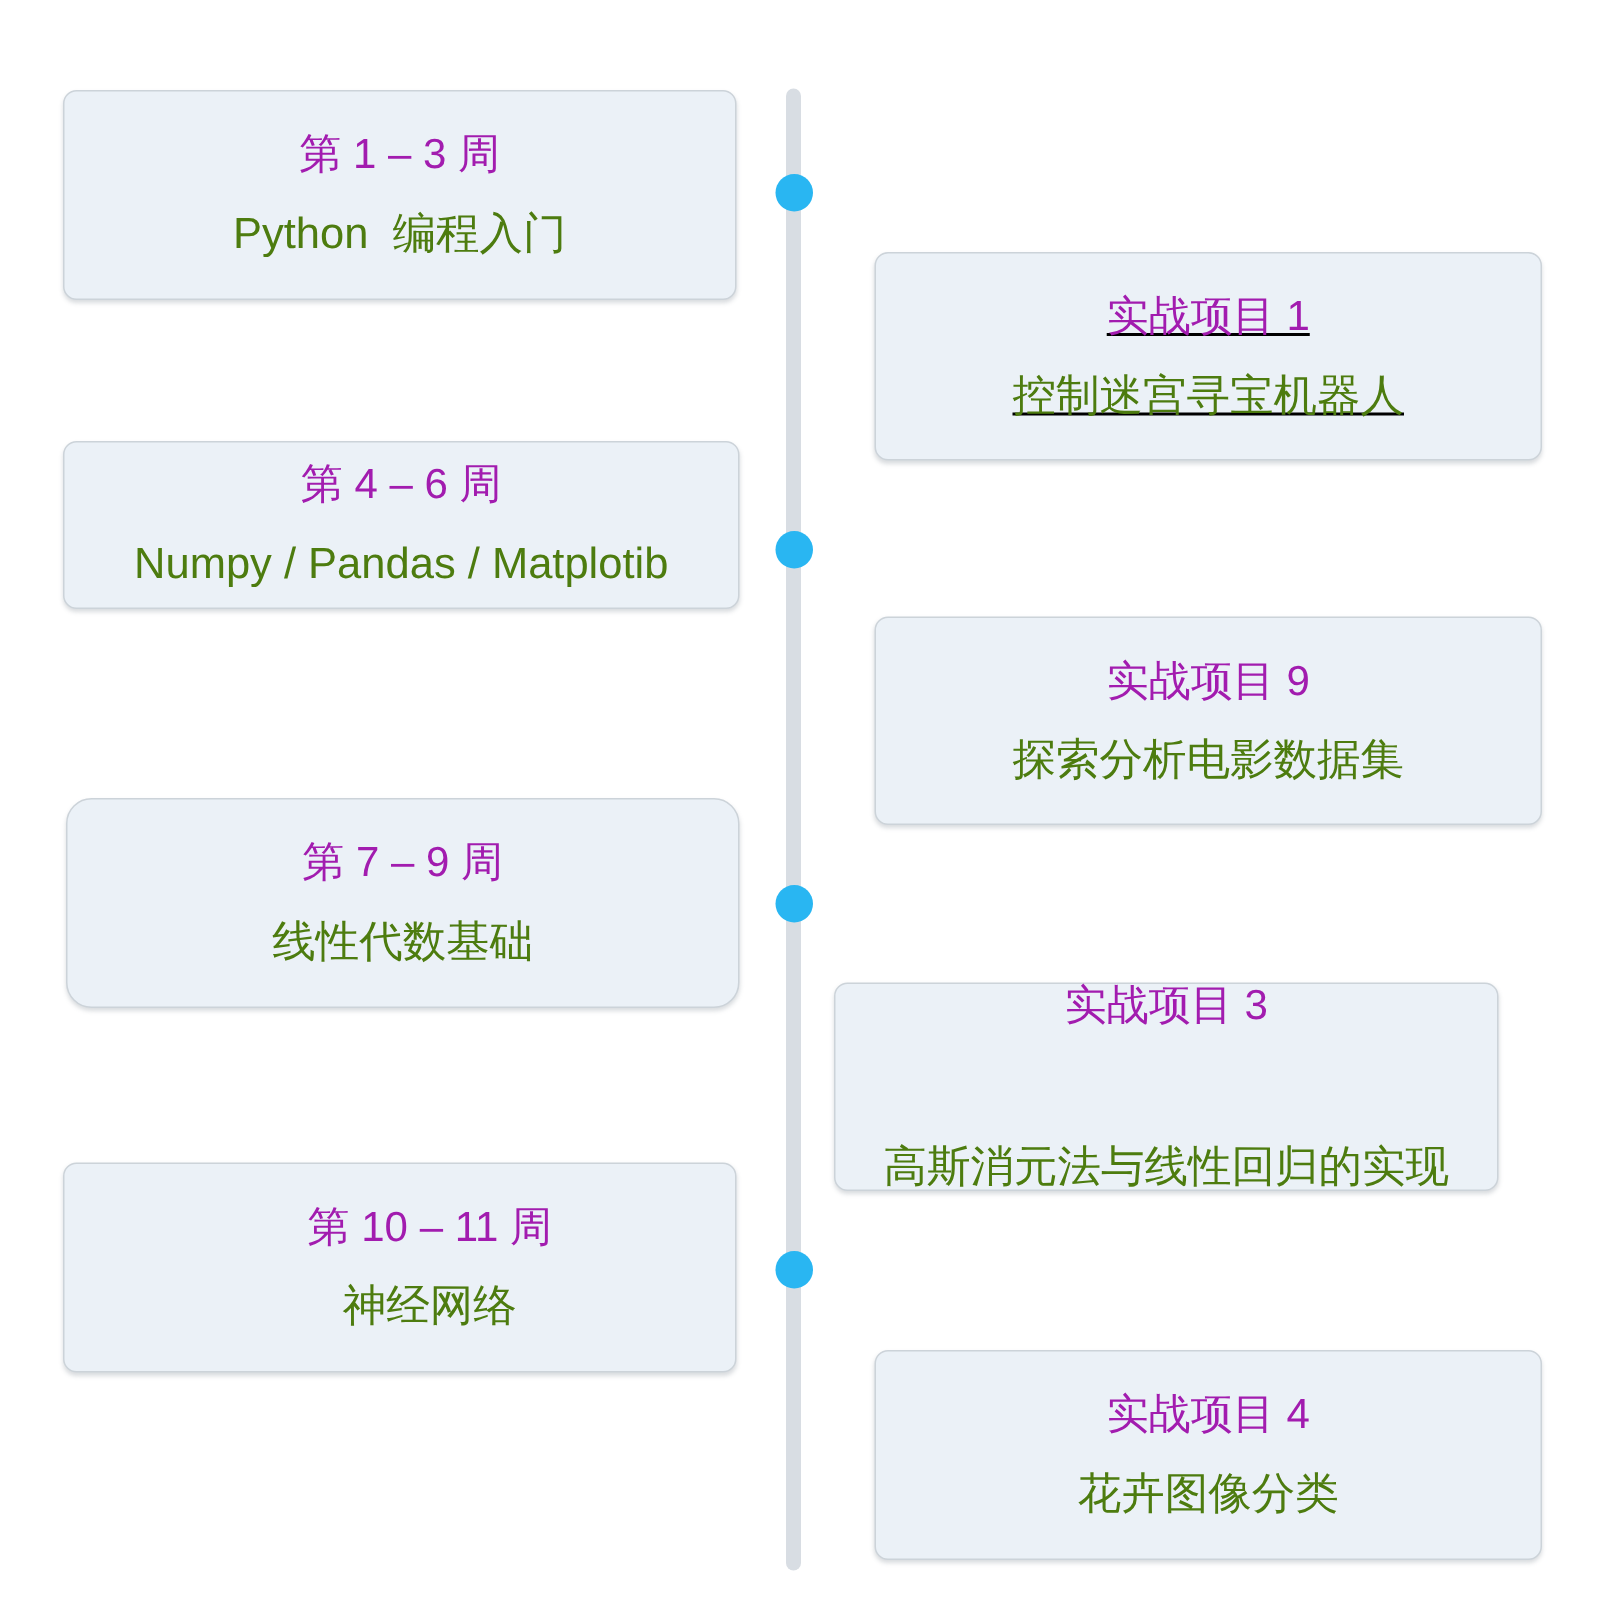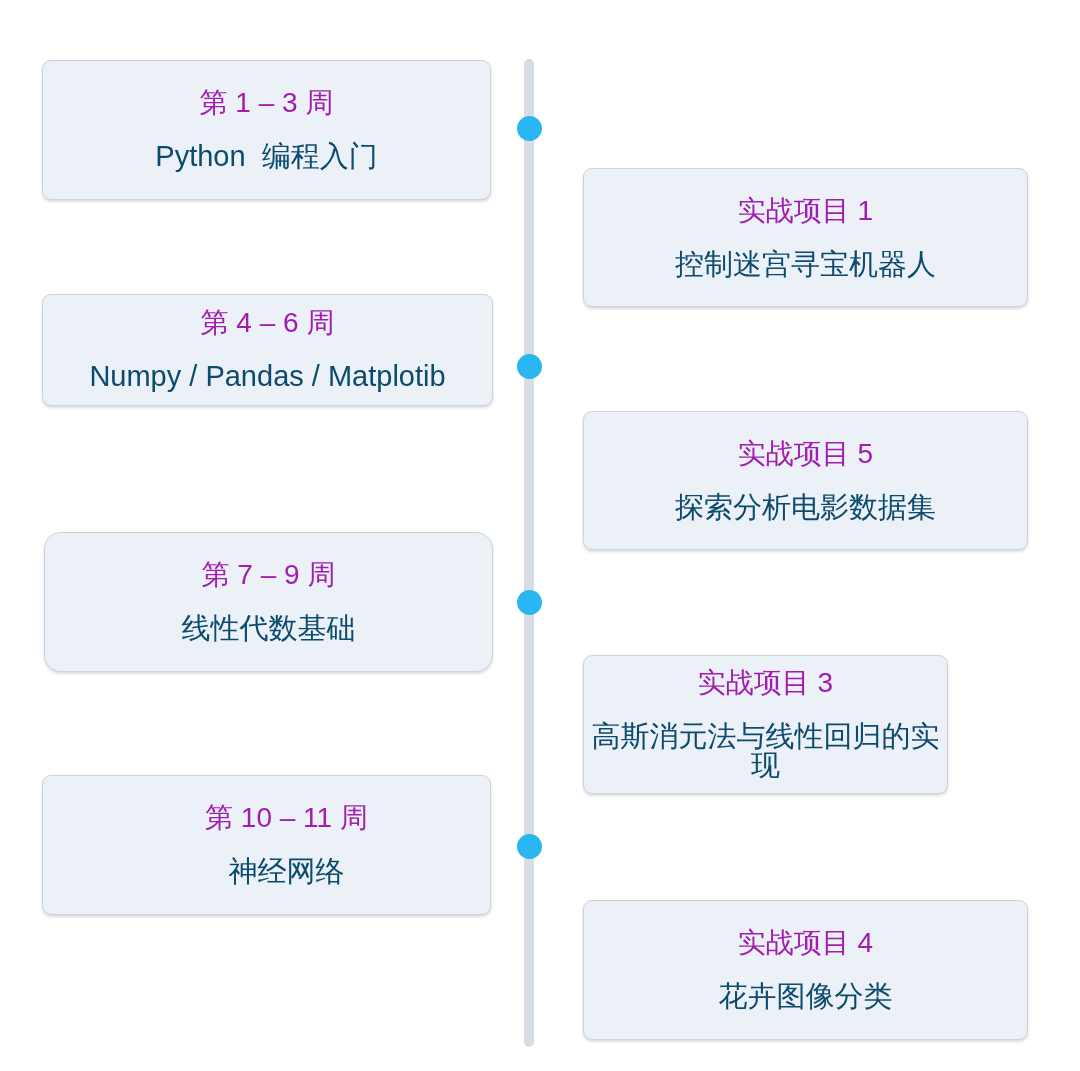--- a/index.html
+++ b/index.html
@@ -50,32 +50,32 @@
     text-align: center;
     box-sizing: border-box;
   }
   .card .heading {
     color: #a21caf;
     font-size: 28px;
     line-height: 1;
     white-space: pre-wrap;
   }
   .card .body-text {
-    color: #0c4a6e;
+    color: #4d7c0f;
     font-size: 29px;
     line-height: 1;
     white-space: pre-wrap;
   }
   .week-1 { left: 42px; top: 60px;  width: 449px; height: 140px; }
   .week-2 { left: 42px; top: 294px; width: 451px; height: 112px; }
   .week-3 { left: 44px; top: 532px; width: 449px; height: 140px; border-radius: 17px; }
   .week-4 { left: 42px; top: 775px; width: 449px; height: 140px; padding-left: 40px; }
-  .proj-1 { left: 583px; top: 168px; width: 445px; height: 139px; }
+  .proj-1 { left: 583px; top: 168px; width: 445px; height: 139px; text-decoration: underline; }
   .proj-2 { left: 583px; top: 411px; width: 445px; height: 139px; }
-  .proj-3 { left: 583px; top: 655px; width: 365px; height: 139px; }
+  .proj-3 { left: 556px; top: 655px; width: 443px; height: 139px; justify-content: space-between; }
   .proj-4 { left: 583px; top: 900px; width: 445px; height: 140px; }
 </style>
 </head>
 <body>
 
 <div class="canvas">
 
   <div class="timeline-line"></div>
   <div class="timeline-dot dot-1"></div>
   <div class="timeline-dot dot-2"></div>
@@ -101,21 +101,21 @@
     <div class="heading">第 10 – 11 周</div>
     <div class="body-text">神经网络</div>
   </div>
 
   <div class="card proj-1">
     <div class="heading">实战项目 1</div>
     <div class="body-text">控制迷宫寻宝机器人</div>
   </div>
 
   <div class="card proj-2">
-    <div class="heading">实战项目 5</div>
+    <div class="heading">实战项目 9</div>
     <div class="body-text">探索分析电影数据集</div>
   </div>
 
   <div class="card proj-3">
     <div class="heading">实战项目 3</div>
     <div class="body-text">高斯消元法与线性回归的实现</div>
   </div>
 
   <div class="card proj-4">
     <div class="heading">实战项目 4</div>

